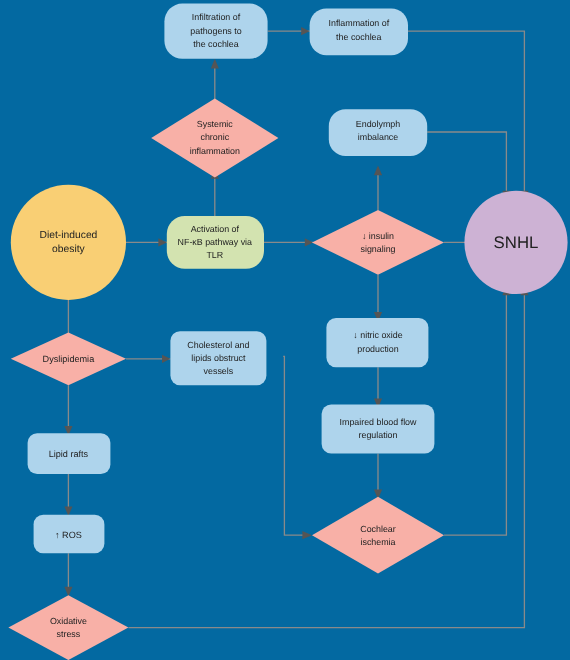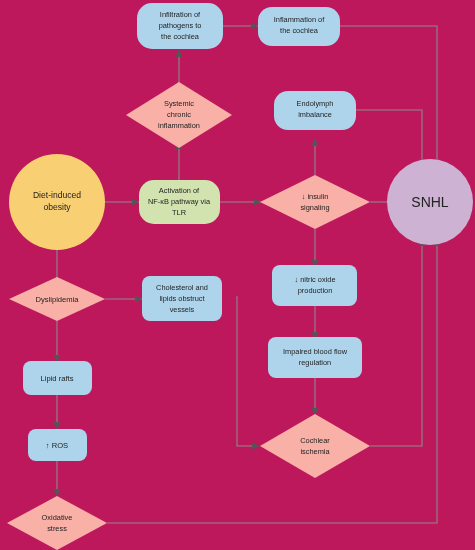--- a/index.html
+++ b/index.html
@@ -4,21 +4,21 @@
 <style>
   html, body {
     margin: 0;
     padding: 0;
     background: #ffffff;
   }
   #diagram-root {
     position: relative;
     width: 475px;
     height: 550px;
-    background: #be185d;
+    background: #0369a1;
     font-family: "Liberation Sans", sans-serif;
     overflow: hidden;
   }
   svg#flow-svg {
     display: block;
     width: 475px;
     height: 550px;
   }
   .node-label {
     font-family: "Liberation Sans", sans-serif;

